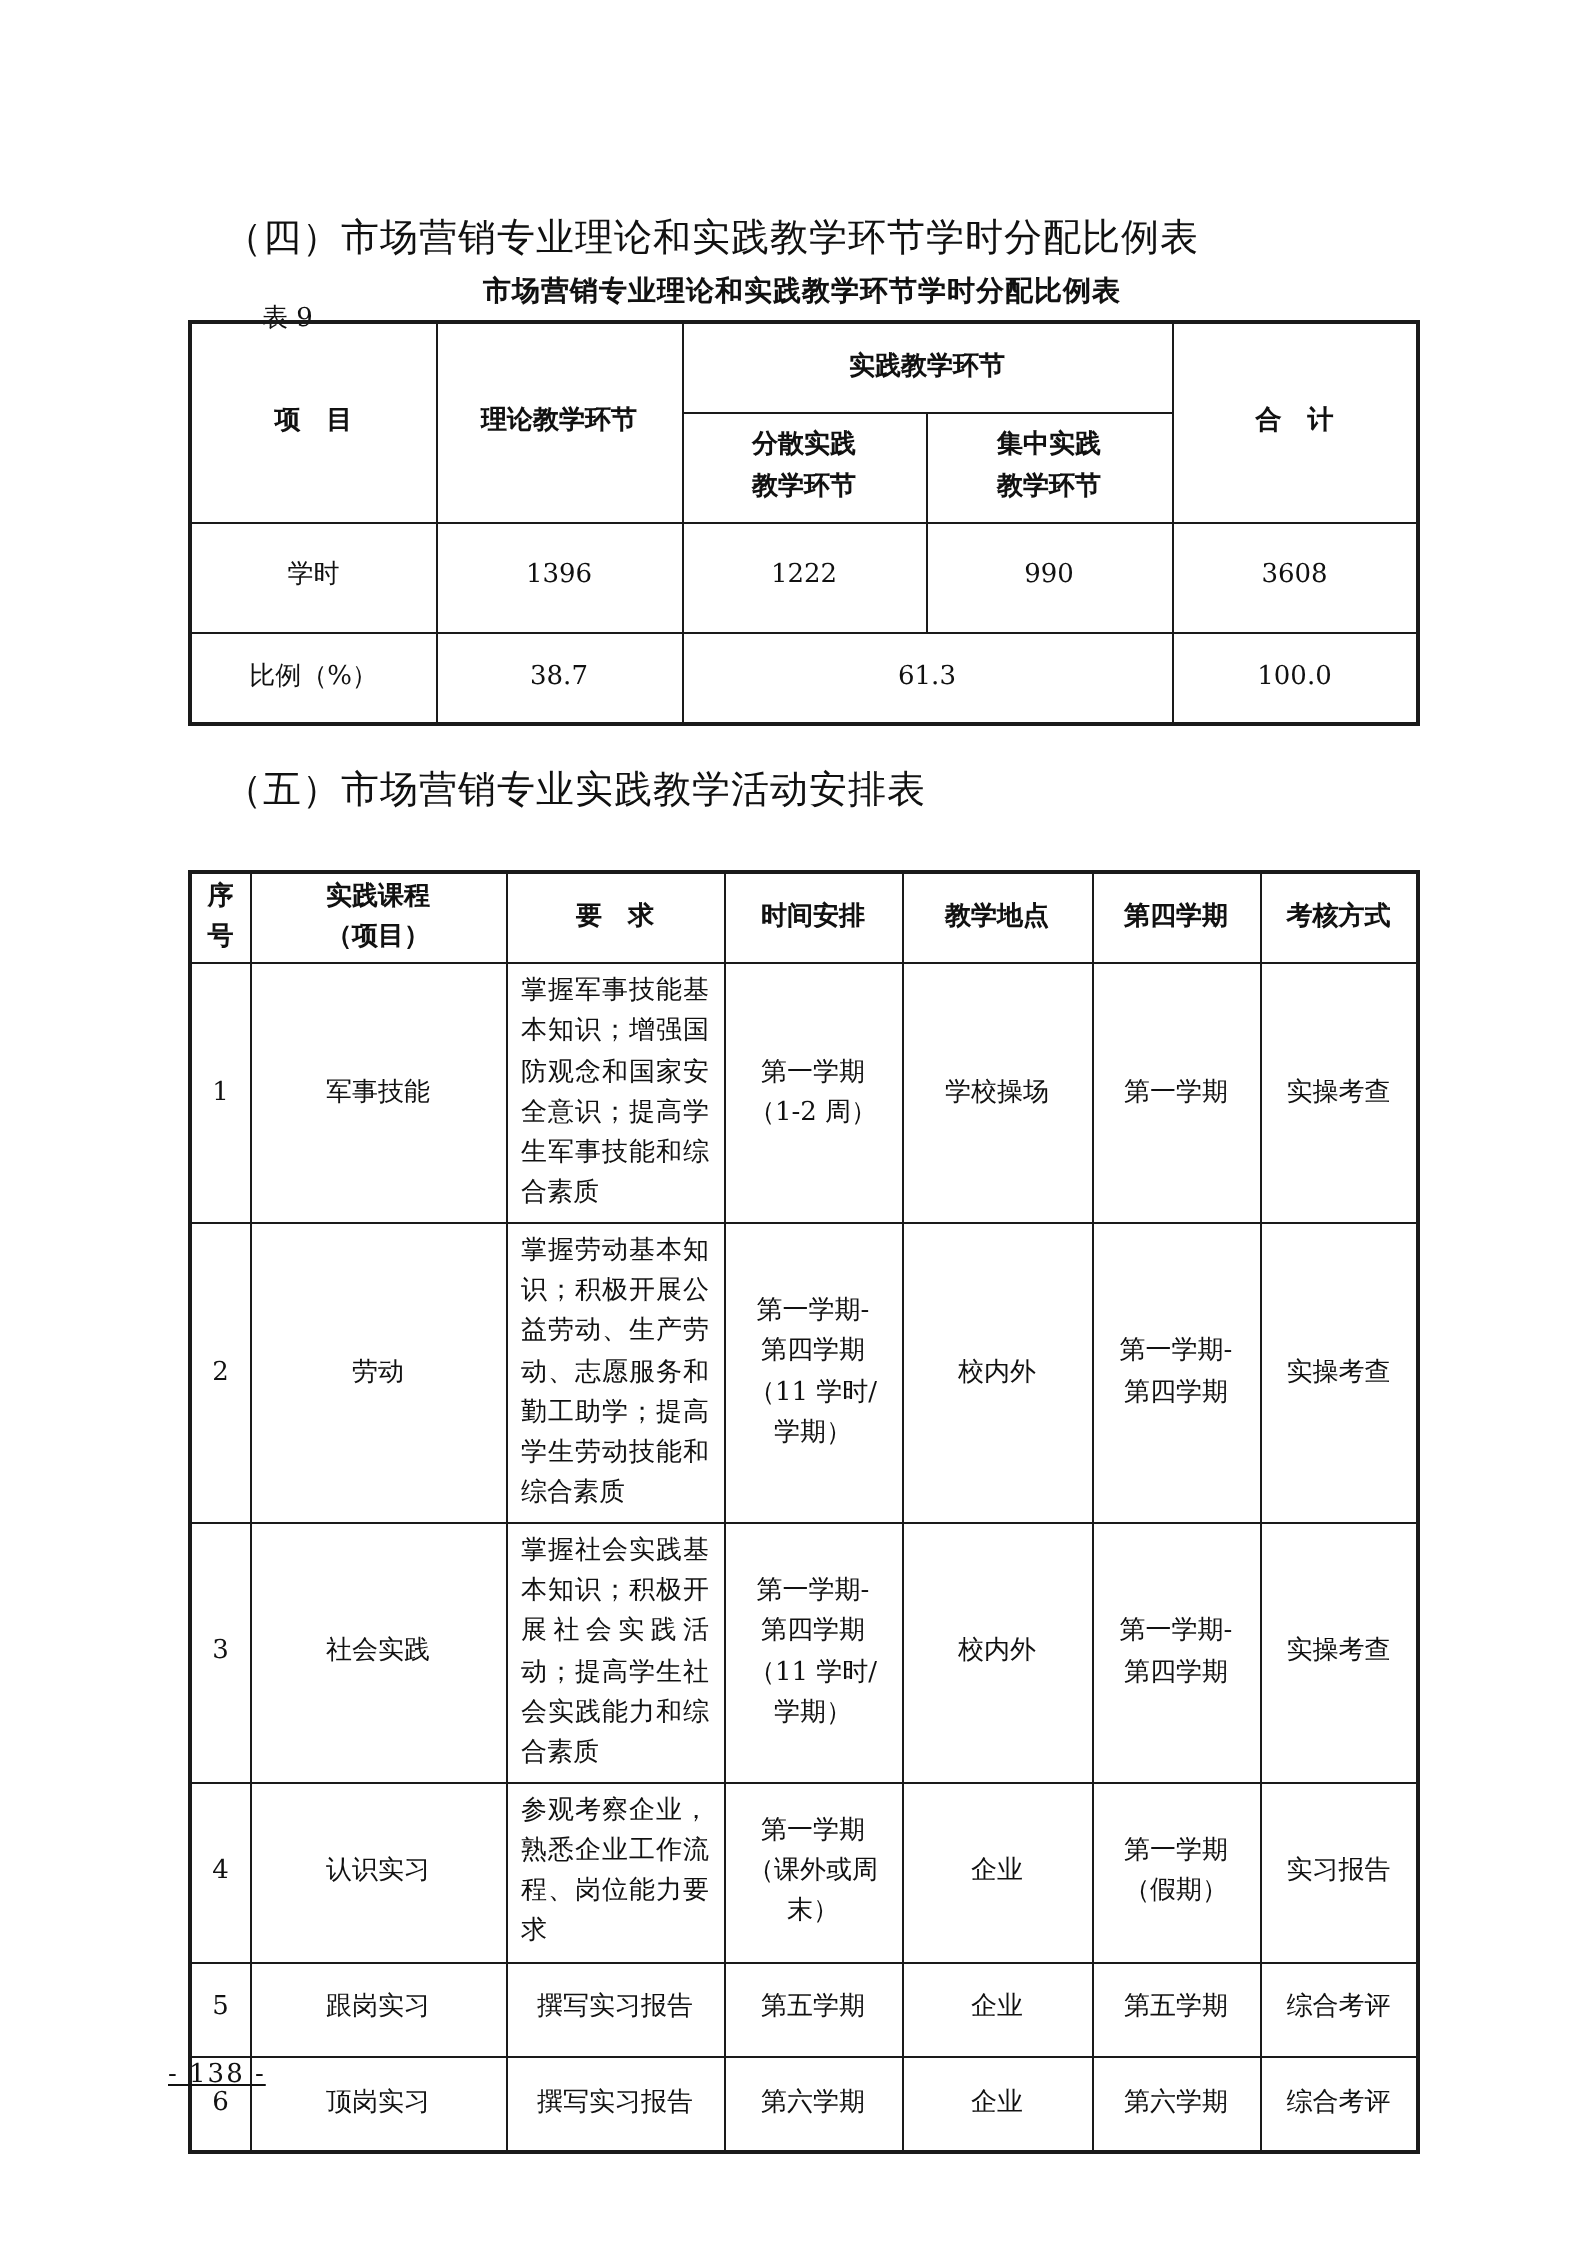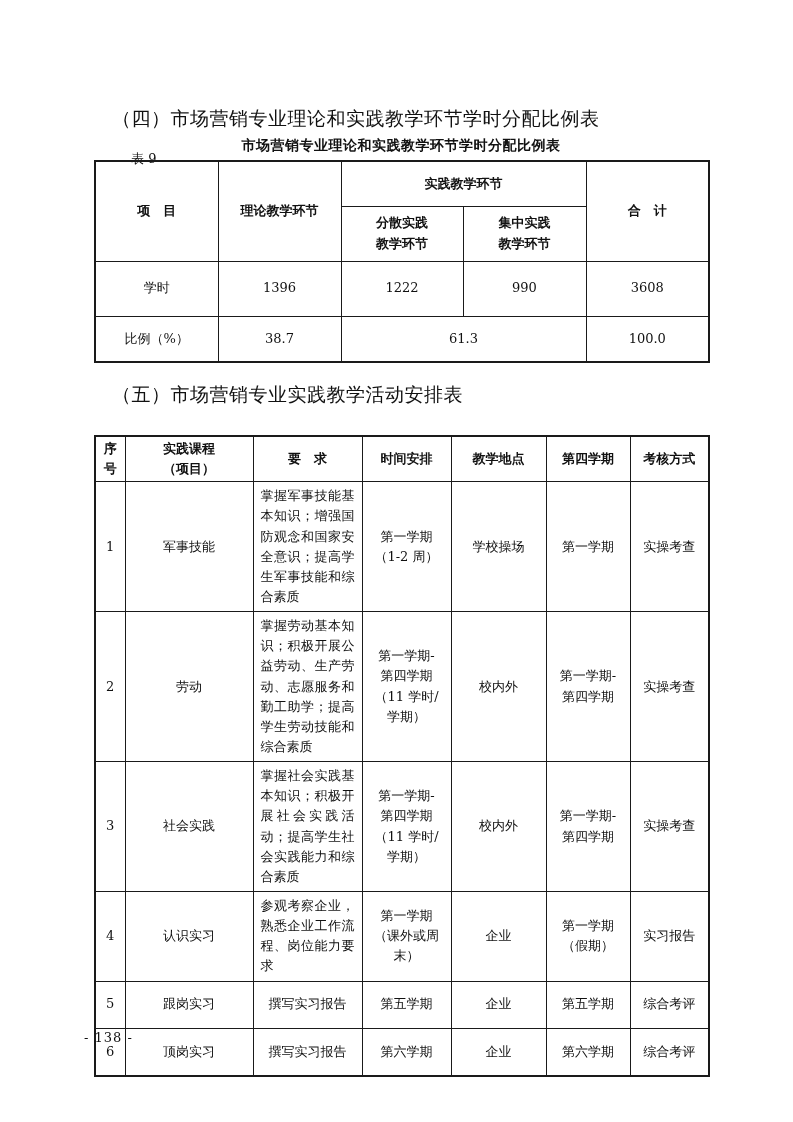--- a/index.html
+++ b/index.html
@@ -62,21 +62,21 @@
   .t9r3{height:55px;}
   .t9r4{height:46px;}
   .t10h{height:38px;}
   .t10r1{height:120px;}
   .t10r2{height:135px;}
   .t10r3{height:110px;}
   .t10r4{height:75px;}
   .t10r5{height:47px;}
   .t10r6{height:48px;}
 
-  .page-footer{position:absolute;top:1030px;left:84px;font-size:13px;letter-spacing:1px;}
+  .page-footer{position:absolute;top:1030px;left:84px;font-size:13px;letter-spacing:1px;text-decoration:underline;}
 </style>
 </head>
 <body>
 
 <div class="page">
 
 
   <h2 class="sec-heading pos-h4">（四）市场营销专业理论和实践教学环节学时分配比例表</h2>
 
   <div class="caption pos-cap9">

